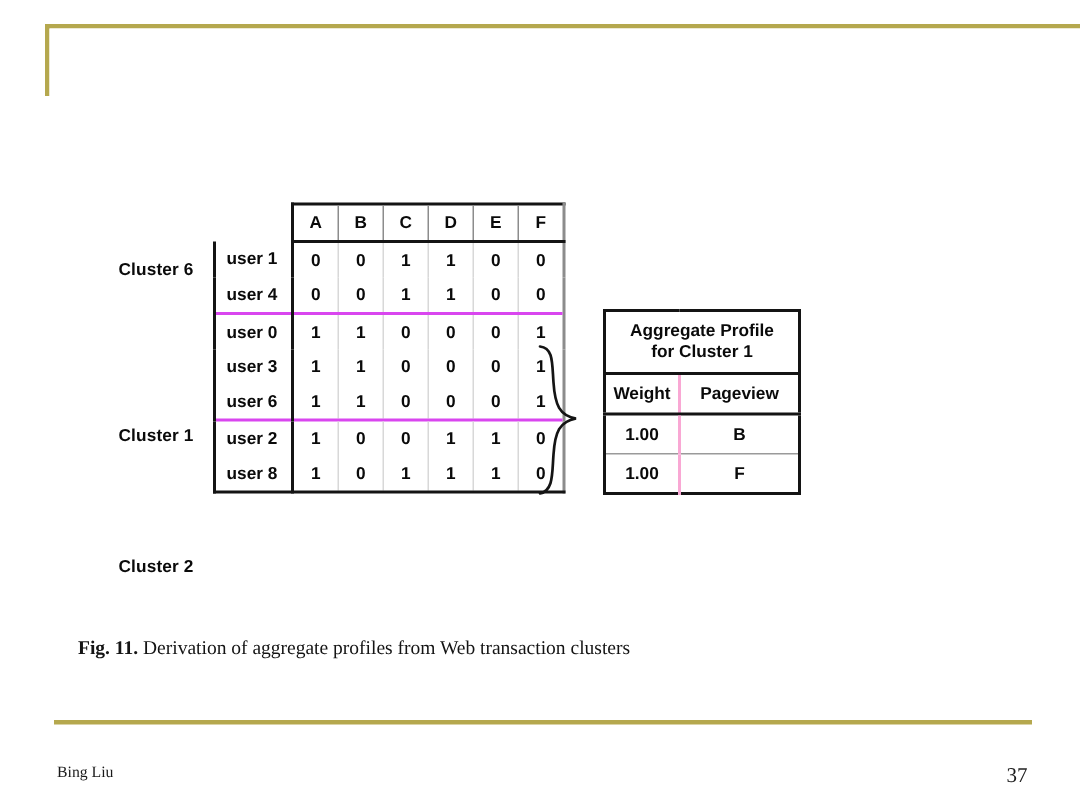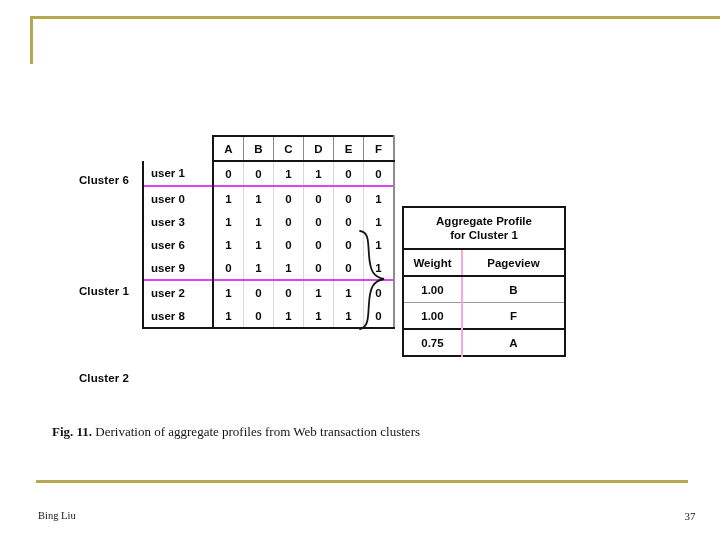--- a/index.html
+++ b/index.html
@@ -110,21 +110,21 @@
     border-bottom: 2px solid #141414;
   }
   .matrix .hdr-first { border-left: 2px solid #141414; }
   .matrix .hdr-last  { border-right: 2px solid #8c8c8c; }
 
   .matrix .rowlabel {
     width: 48px;
     text-align: center;
     border-left: 2px solid #141414;
     border-right: 2px solid #141414;
-    padding-right: 20px;
+    padding-right: 2px;
   }
   .matrix .val {
     width: 29px;
     border-left: 1px solid #d8d8d8;
   }
   .matrix .val-first { border-left: none; }
   .matrix .val-last { border-right: 2px solid #8c8c8c; }
 
   .matrix tr.group-start td { border-top: 2px solid #d946ef; }
   .matrix tr.table-end td { border-bottom: 2px solid #141414; }
@@ -136,21 +136,21 @@
     top: 100px;
     width: 34px;
     height: 104px;
   }
 
   
   .aggregate {
     position: absolute;
     left: 402px;
     top: 78px;
-    width: 164px;
+    width: 132px;
     border-collapse: collapse;
     border-spacing: 0;
     border: 2px solid #141414;
     font-family: "Liberation Sans", sans-serif;
     background: #ffffff;
   }
   .aggregate td {
     padding: 0;
     height: 25px;
     text-align: center;
@@ -191,26 +191,26 @@
   .footer-author {
     position: absolute;
     left: 38px;
     top: 510px;
     font-family: "Liberation Serif", serif;
     font-size: 10.5px;
     color: #1a1a1a;
   }
   .footer-page {
     position: absolute;
-    left: 675px;
+    left: 655px;
     top: 510px;
     width: 30px;
-    text-align: center;
+    text-align: right;
     font-family: "Liberation Serif", serif;
-    font-size: 11px;
+    font-size: 14px;
     color: #1a1a1a;
   }
 </style>
 </head>
 <body>
 
 <div class="corner-rule"></div>
 <div class="corner-rule-mask"></div>
 
 <div class="figure">
@@ -235,20 +235,29 @@
 
       <tr>
         <td class="rowlabel">user 1</td>
         <td class="val val-first">0</td>
         <td class="val">0</td>
         <td class="val">1</td>
         <td class="val">1</td>
         <td class="val">0</td>
         <td class="val val-last">0</td>
       </tr>
+      <tr>
+        <td class="rowlabel">user 4</td>
+        <td class="val val-first">0</td>
+        <td class="val">0</td>
+        <td class="val">1</td>
+        <td class="val">1</td>
+        <td class="val">0</td>
+        <td class="val val-last">0</td>
+      </tr>
 
       <tr class="group-start">
         <td class="rowlabel">user 0</td>
         <td class="val val-first">1</td>
         <td class="val">1</td>
         <td class="val">0</td>
         <td class="val">0</td>
         <td class="val">0</td>
         <td class="val val-last">1</td>
       </tr>
@@ -259,29 +268,20 @@
         <td class="val">0</td>
         <td class="val">0</td>
         <td class="val">0</td>
         <td class="val val-last">1</td>
       </tr>
       <tr>
         <td class="rowlabel">user 6</td>
         <td class="val val-first">1</td>
         <td class="val">1</td>
         <td class="val">0</td>
-        <td class="val">0</td>
-        <td class="val">0</td>
-        <td class="val val-last">1</td>
-      </tr>
-      <tr>
-        <td class="rowlabel">user 9</td>
-        <td class="val val-first">0</td>
-        <td class="val">1</td>
-        <td class="val">1</td>
         <td class="val">0</td>
         <td class="val">0</td>
         <td class="val val-last">1</td>
       </tr>
 
       <tr class="group-start">
         <td class="rowlabel">user 2</td>
         <td class="val val-first">1</td>
         <td class="val">0</td>
         <td class="val">0</td>
@@ -318,24 +318,20 @@
         <td class="agg-head agg-p">Pageview</td>
       </tr>
       <tr>
         <td class="agg-w">1.00</td>
         <td class="agg-p">B</td>
       </tr>
       <tr class="sep-thin">
         <td class="agg-w">1.00</td>
         <td class="agg-p">F</td>
       </tr>
-      <tr class="sep-thick">
-        <td class="agg-w">0.75</td>
-        <td class="agg-p">A</td>
-      </tr>
     </tbody>
   </table>
 </div>
 
 <div class="caption">
   <span class="cap-strong">Fig. 11.</span><span> Derivation of aggregate profiles from Web transaction clusters</span>
 </div>
 
 <div class="footer-rule"></div>
 <div class="footer-author">Bing Liu</div>

